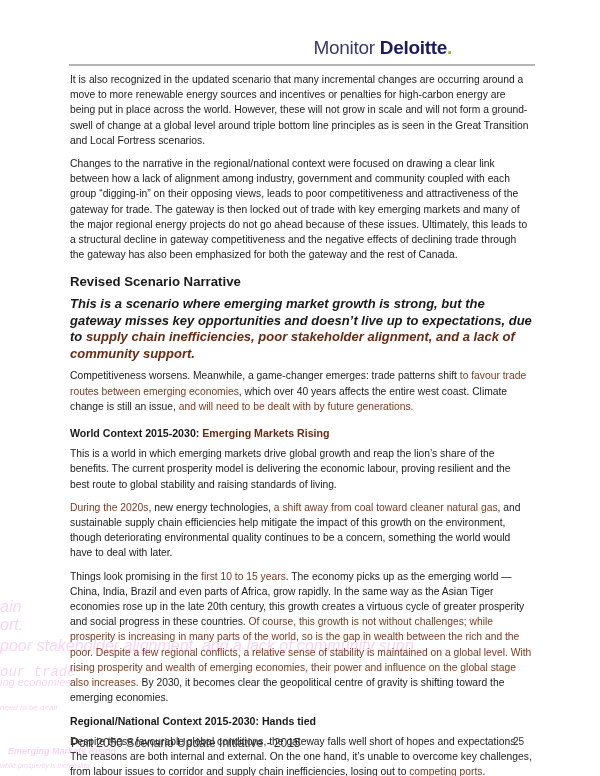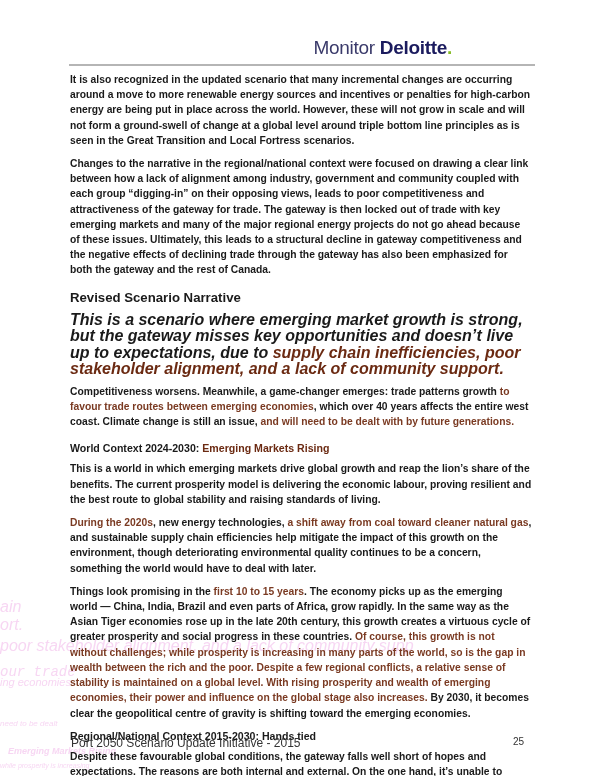--- a/index.html
+++ b/index.html
@@ -4,23 +4,23 @@
 <style>
   html, body { margin: 0; padding: 0; background: #ffffff; }
   body { width: 600px; height: 776px; position: relative; overflow: hidden; font-family: "Liberation Sans", sans-serif; color: #1a1a1a; }
   .page { position: absolute; left: 0; top: 0; width: 520px; height: 776px; }
   .logo { position: absolute; right: 68px; top: 37px; font-size: 19px; letter-spacing: -0.3px; color: #2b2b5e; }
   .logo .light { font-weight: normal; color: #3a3a6a; }
   .logo .bold { font-weight: bold; color: #1b1b5e; }
   .logo .dot { color: #86bc25; font-weight: bold; }
   .header-rule { position: absolute; left: 69px; top: 64px; width: 466px; height: 2px; background: #b5b5b5; }
   .content { position: absolute; left: 70px; top: 72px; width: 462px; font-size: 10.3px; line-height: 15.2px; }
-  p { margin: 0 0 8px 0; font-weight: bold; }
+  p { margin: 0 0 8px 0; }
   .h2 { font-size: 13.2px; font-weight: bold; margin: 12px 0 6px 0; line-height: 16px; }
-  .lead { font-size: 16px; font-weight: bold; font-style: italic; line-height: 16.5px; margin: 0 0 6px 0; }
+  .lead { font-size: 13px; font-weight: bold; font-style: italic; line-height: 16.5px; margin: 0 0 6px 0; }
   .h3 { font-size: 10.6px; font-weight: bold; margin: 12px 0 5px 0; }
   .hl { color: #6b2a12; }
   .hl-soft { color: #7a3a22; }
   .footer-left { position: absolute; left: 71px; top: 736px; font-size: 12px; color: #333; }
   .footer-right { position: absolute; left: 513px; top: 736px; font-size: 10px; color: #333; }
   .ghost { position: absolute; font-size: 16px; color: #f4c6ee; opacity: 0.7; font-style: italic; white-space: nowrap; }
 </style>
 </head>
 <body>
 
@@ -29,38 +29,38 @@
   <div class="logo">
     <span class="light">Monitor </span><span class="bold">Deloitte</span><span class="dot">.</span>
   </div>
   <div class="header-rule"></div>
 
   <div class="ghost" style="left:0;top:598px;">ain</div>
   <div class="ghost" style="left:0;top:637px;">poor stakeholder alignment, and a lack of community supp</div>
   <div class="ghost" style="left:0;top:616px;font-style:italic;">ort.</div>
   <div class="ghost" style="left:0;top:664px;font-size:14px;font-family:Liberation Mono, monospace;">our trade</div>
   <div class="ghost" style="left:0;top:676px;font-size:11px;">ing economies</div>
-  <div class="ghost" style="left:0;top:703px;font-size:8px;margin-top:16px;">need to be dealt</div>
+  <div class="ghost" style="left:0;top:703px;font-size:8px;">need to be dealt</div>
   <div class="ghost" style="left:8px;top:746px;font-size:9px;font-weight:bold;">Emerging Markets Rising</div>
   <div class="ghost" style="left:0;top:762px;font-size:7px;">while prosperity is increasing</div>
 
   <div class="content">
     <p>It is also recognized in the updated scenario that many incremental changes are occurring around a move to more renewable energy sources and incentives or penalties for high-carbon energy are being put in place across the world. However, these will not grow in scale and will not form a ground-swell of change at a global level around triple bottom line principles as is seen in the Great Transition and Local Fortress scenarios.</p>
     <p>Changes to the narrative in the regional/national context were focused on drawing a clear link between how a lack of alignment among industry, government and community coupled with each group “digging-in” on their opposing views, leads to poor competitiveness and attractiveness of the gateway for trade. The gateway is then locked out of trade with key emerging markets and many of the major regional energy projects do not go ahead because of these issues. Ultimately, this leads to a structural decline in gateway competitiveness and the negative effects of declining trade through the gateway has also been emphasized for both the gateway and the rest of Canada.</p>
 
     <div class="h2">Revised Scenario Narrative</div>
     <div class="lead">
       <span>This is a scenario where emerging market growth is strong, but the gateway misses key opportunities and doesn’t live up to expectations, due to </span><span class="hl">supply chain inefficiencies, poor stakeholder alignment, and a lack of community support.</span>
     </div>
     <p>
-      <span>Competitiveness worsens. Meanwhile, a game-changer emerges: trade patterns growth </span><span class="hl-soft">to favour trade routes between emerging economies</span><span>, which over 40 years affects the entire west coast. Climate change is still an issue, </span><span class="hl-soft">and will need to be dealt with by future generations.</span>
+      <span>Competitiveness worsens. Meanwhile, a game-changer emerges: trade patterns shift </span><span class="hl-soft">to favour trade routes between emerging economies</span><span>, which over 40 years affects the entire west coast. Climate change is still an issue, </span><span class="hl-soft">and will need to be dealt with by future generations.</span>
     </p>
 
     <div class="h3">
-      <span>World Context 2024-2030: </span><span class="hl">Emerging Markets Rising</span>
+      <span>World Context 2015-2030: </span><span class="hl">Emerging Markets Rising</span>
     </div>
     <p>This is a world in which emerging markets drive global growth and reap the lion’s share of the benefits. The current prosperity model is delivering the economic labour, proving resilient and the best route to global stability and raising standards of living.</p>
     <p>
       <span class="hl-soft">During the 2020s</span><span>, new energy technologies, </span><span class="hl-soft">a shift away from coal toward cleaner natural gas</span><span>, and sustainable supply chain efficiencies help mitigate the impact of this growth on the environment, though deteriorating environmental quality continues to be a concern, something the world would have to deal with later.</span>
     </p>
     <p>
       <span>Things look promising in the </span><span class="hl-soft">first 10 to 15 years</span><span>. The economy picks up as the emerging world — China, India, Brazil and even parts of Africa, grow rapidly. In the same way as the Asian Tiger economies rose up in the late 20th century, this growth creates a virtuous cycle of greater prosperity and social progress in these countries. </span><span class="hl-soft">Of course, this growth is not without challenges; while prosperity is increasing in many parts of the world, so is the gap in wealth between the rich and the poor. Despite a few regional conflicts, a relative sense of stability is maintained on a global level. With rising prosperity and wealth of emerging economies, their power and influence on the global stage also increases.</span><span> By 2030, it becomes clear the geopolitical centre of gravity is shifting toward the emerging economies.</span>
     </p>
 
     <div class="h3" style="margin-top:0;">Regional/National Context 2015-2030: Hands tied</div>

